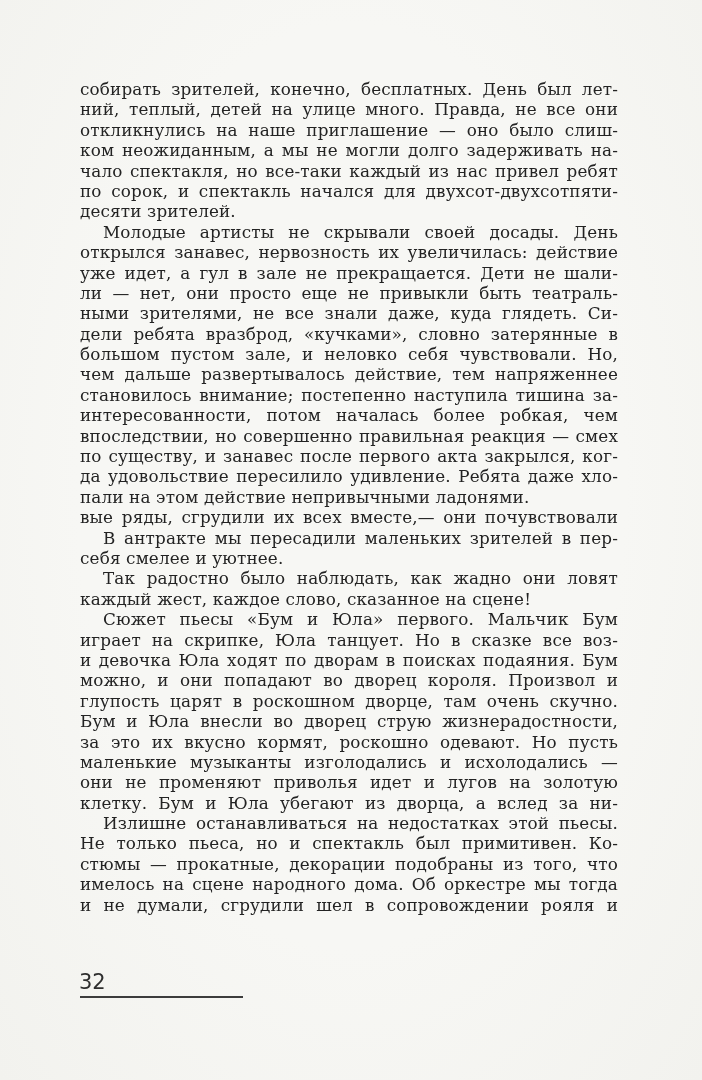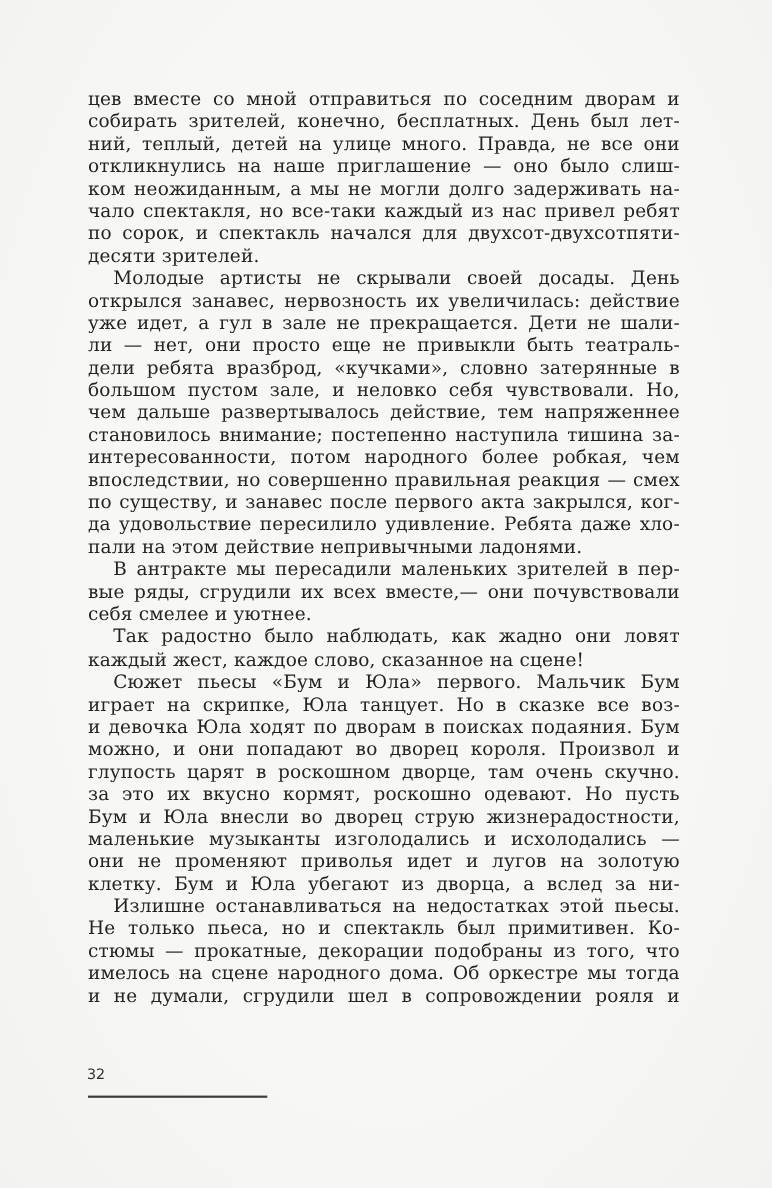--- a/index.html
+++ b/index.html
@@ -40,70 +40,70 @@
     text-align-last: left;
   }
   .line.indent {
     text-indent: 23px;
   }
   .footer-num {
     position: absolute;
     left: 79px;
     top: 970px;
     font-family: "DejaVu Sans", sans-serif;
-    font-size: 13px;
+    font-size: 21px;
     color: #2e2e2e;
   }
   .footer-rule {
     position: absolute;
     left: 80px;
     top: 996px;
     width: 163px;
     height: 2px;
     background: #3c3c3c;
   }
 </style>
 </head>
 <body>
 
 <div class="page">
   <div class="text-block">
-      <div class="line">цев вместе со мной отправиться по соседним дворам и</div>
       <div class="line">собирать зрителей, конечно, бесплатных. День был лет-</div>
       <div class="line">ний, теплый, детей на улице много. Правда, не все они</div>
       <div class="line">откликнулись на наше приглашение — оно было слиш-</div>
       <div class="line">ком неожиданным, а мы не могли долго задерживать на-</div>
       <div class="line">чало спектакля, но все-таки каждый из нас привел ребят</div>
       <div class="line">по сорок, и спектакль начался для двухсот-двухсотпяти-</div>
       <div class="line para-end">десяти зрителей.</div>
       <div class="line indent">Молодые артисты не скрывали своей досады. День</div>
       <div class="line">открылся занавес, нервозность их увеличилась: действие</div>
       <div class="line">уже идет, а гул в зале не прекращается. Дети не шали-</div>
       <div class="line">ли — нет, они просто еще не привыкли быть театраль-</div>
+      <div class="line">ными зрителями, не все знали даже, куда глядеть. Си-</div>
       <div class="line">дели ребята вразброд, «кучками», словно затерянные в</div>
       <div class="line">большом пустом зале, и неловко себя чувствовали. Но,</div>
       <div class="line">чем дальше развертывалось действие, тем напряженнее</div>
       <div class="line">становилось внимание; постепенно наступила тишина за-</div>
-      <div class="line">интересованности, потом народного более робкая, чем</div>
+      <div class="line">интересованности, потом началась более робкая, чем</div>
       <div class="line">впоследствии, но совершенно правильная реакция — смех</div>
       <div class="line">по существу, и занавес после первого акта закрылся, ког-</div>
       <div class="line">да удовольствие пересилило удивление. Ребята даже хло-</div>
       <div class="line para-end">пали на этом действие непривычными ладонями.</div>
+      <div class="line">вые ряды, сгрудили их всех вместе,— они почувствовали</div>
       <div class="line indent">В антракте мы пересадили маленьких зрителей в пер-</div>
-      <div class="line">вые ряды, сгрудили их всех вместе,— они почувствовали</div>
       <div class="line para-end">себя смелее и уютнее.</div>
       <div class="line indent">Так радостно было наблюдать, как жадно они ловят</div>
       <div class="line para-end">каждый жест, каждое слово, сказанное на сцене!</div>
       <div class="line indent">Сюжет пьесы «Бум и Юла» первого. Мальчик Бум</div>
       <div class="line">играет на скрипке, Юла танцует. Но в сказке все воз-</div>
       <div class="line">и девочка Юла ходят по дворам в поисках подаяния. Бум</div>
       <div class="line">можно, и они попадают во дворец короля. Произвол и</div>
       <div class="line">глупость царят в роскошном дворце, там очень скучно.</div>
+      <div class="line">Бум и Юла внесли во дворец струю жизнерадостности,</div>
       <div class="line">за это их вкусно кормят, роскошно одевают. Но пусть</div>
-      <div class="line">Бум и Юла внесли во дворец струю жизнерадостности,</div>
       <div class="line">маленькие музыканты изголодались и исхолодались —</div>
       <div class="line">они не променяют приволья идет и лугов на золотую</div>
       <div class="line">клетку. Бум и Юла убегают из дворца, а вслед за ни-</div>
       <div class="line indent">Излишне останавливаться на недостатках этой пьесы.</div>
       <div class="line">Не только пьеса, но и спектакль был примитивен. Ко-</div>
       <div class="line">стюмы — прокатные, декорации подобраны из того, что</div>
       <div class="line">имелось на сцене народного дома. Об оркестре мы тогда</div>
       <div class="line">и не думали, сгрудили шел в сопровождении рояля и</div>
     </div>
   <div class="footer-num">32</div>

